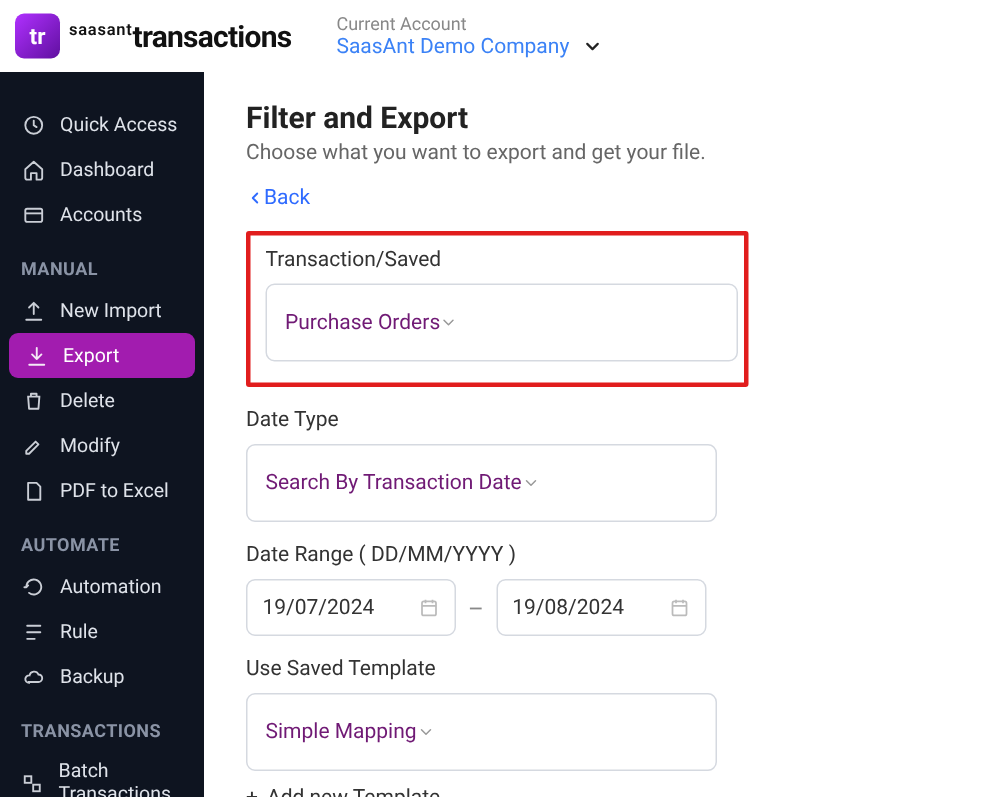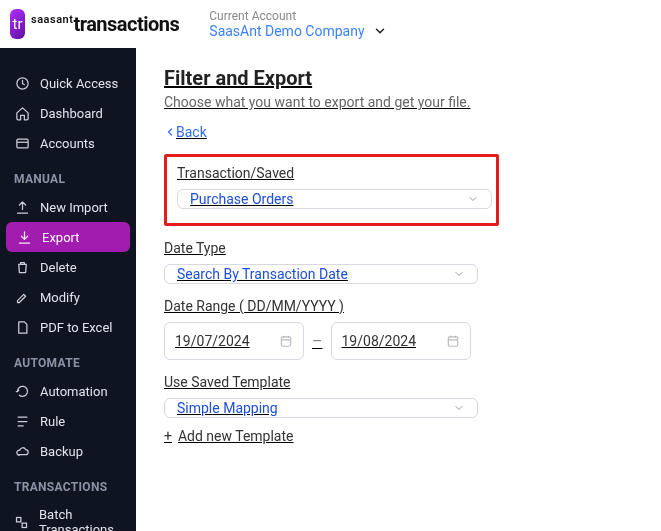--- a/index.html
+++ b/index.html
@@ -13,25 +13,25 @@
     flex-direction: column;
   }
   .topbar {
     display: flex;
     align-items: center;
     height: 48px;
     padding: 0 10px;
     background: #fff;
   }
   .logo-box {
-    width: 15px; height: 30px;
+    width: 30px; height: 30px;
     border-radius: 6px;
     background: linear-gradient(135deg, #b030ff, #6010a0);
     color: #fff;
-    font-weight: 400;
+    font-weight: 700;
     font-size: 15px;
     display: flex; align-items: center; justify-content: center;
     margin-right: 6px;
   }
   .logo-text {
     display: flex; flex-direction: row; line-height: 1;
   }
   .logo-text .small { font-size: 11px; font-weight: 600; color: #111; letter-spacing: 0.5px; }
   .logo-text .big   { font-size: 20px; font-weight: 700; color: #111; letter-spacing: -0.5px; }
   .account-block { margin-left: 30px; }
@@ -67,45 +67,44 @@
     font-size: 12px;
     font-weight: 700;
     color: #8a93a5;
     padding: 14px 14px 6px;
     letter-spacing: 0.3px;
   }
   .content {
     flex: 1;
     padding: 18px 28px;
     overflow-y: auto;
-    text-decoration: underline;
   }
   .page-title { font-size: 20px; font-weight: 700; color: #222; margin-bottom: 4px; }
   .page-sub { font-size: 14px; color: #666; margin-bottom: 14px; }
   .back-row {
     display:flex; align-items:center; gap:0; color:#2f6bff; font-size:14px;
     margin-bottom: 14px; cursor:pointer;
   }
   .field-label { font-size: 14px; color:#333; margin: 14px 0 8px; }
   .highlight-block {
     border: 3px solid #e11d1d;
     border-radius: 2px;
     padding: 8px 10px 14px;
     margin-bottom: 6px;
     width: 335px;
   }
   .highlight-block .field-label { margin-top: 0; }
   .select-box {
     width: 315px;
-    height: 20px;
+    height: 52px;
     border: 1px solid #d5d9e0;
     border-radius: 6px;
-    display:flex; align-items:center; justify-content:space-between;
+    display:flex; align-items:center; 
     padding: 0 12px;
-    font-size: 14px; color:#1d4ed8;
+    font-size: 14px; color:#701a75;
     cursor:pointer;
     background:#fff;
   }
   .select-box.narrow { width: 314px; }
   .date-row { display:flex; align-items:center; gap: 8px; }
   .date-box {
     width: 140px; height:38px;
     border:1px solid #d5d9e0; border-radius:6px;
     display:flex; align-items:center; justify-content:space-between;
     padding:0 10px; font-size:14px; color:#333; cursor:pointer; background:#fff;

